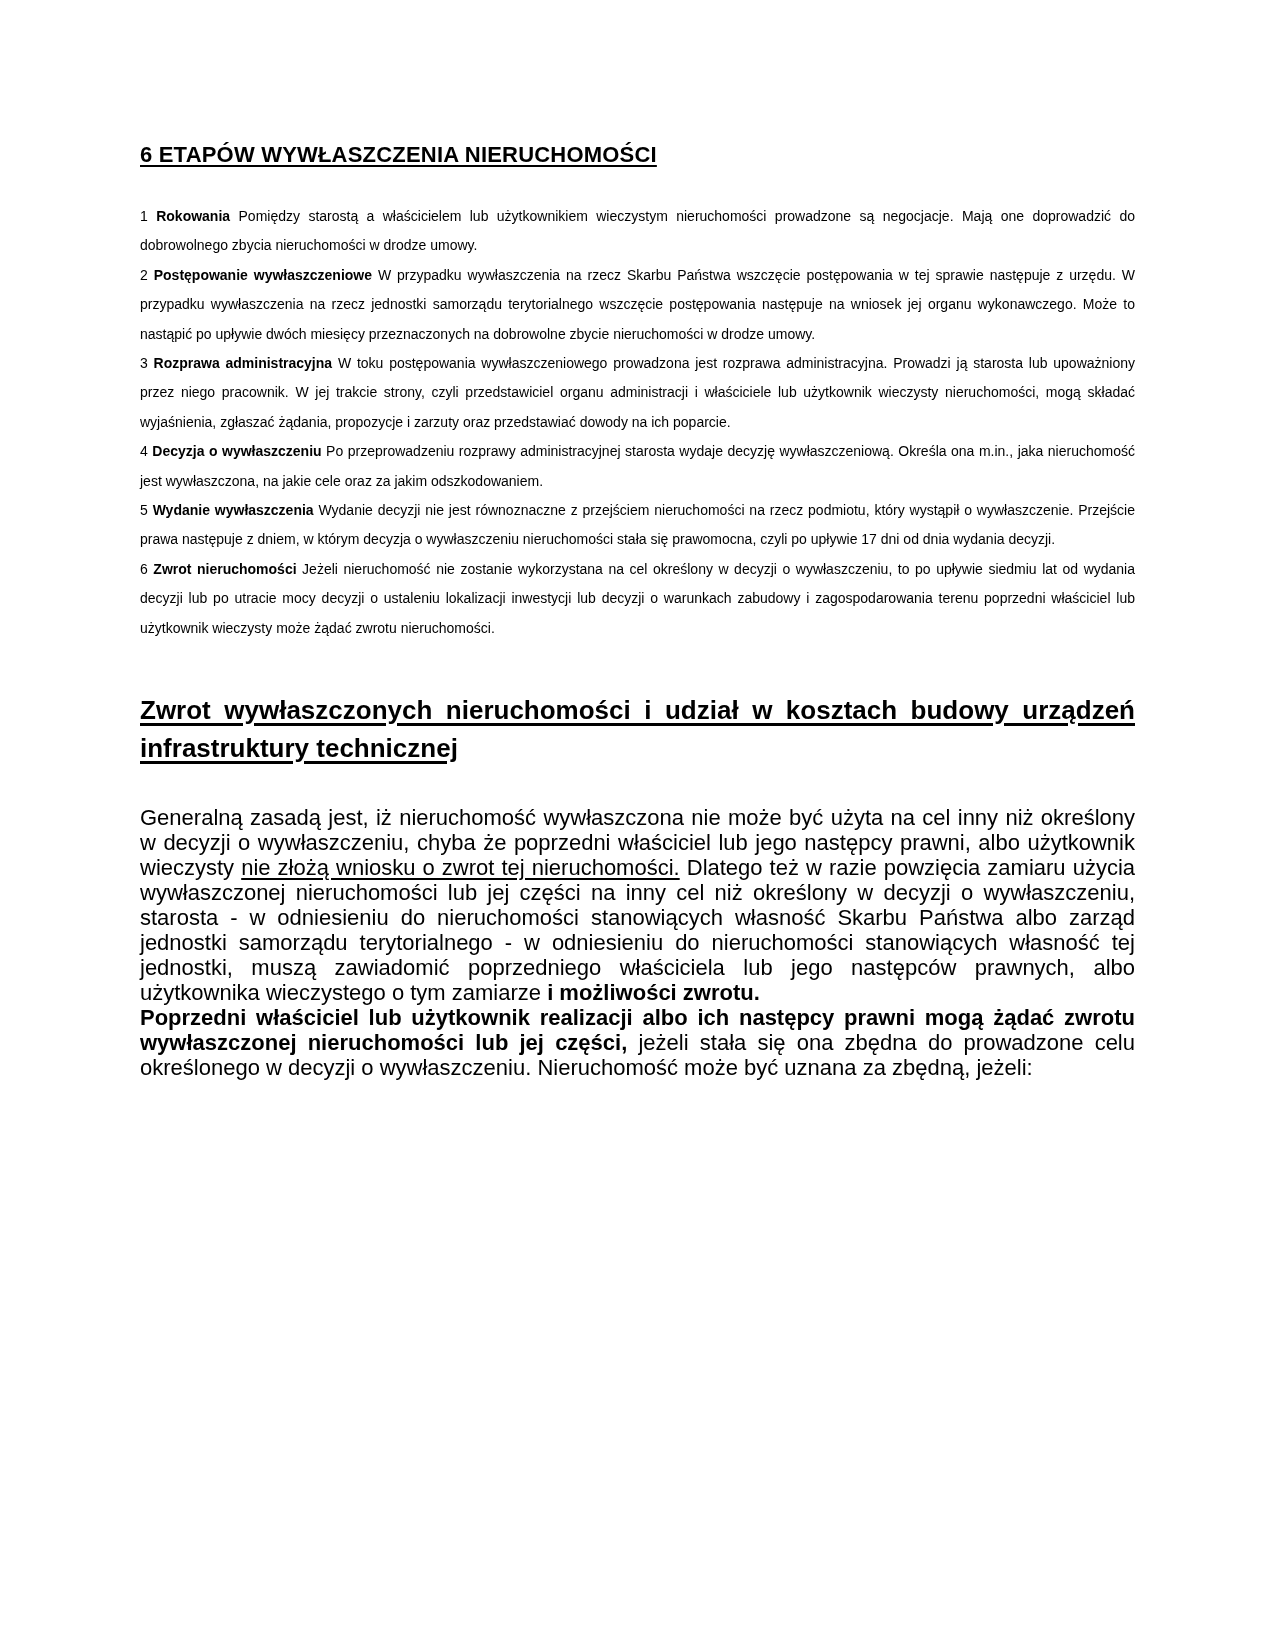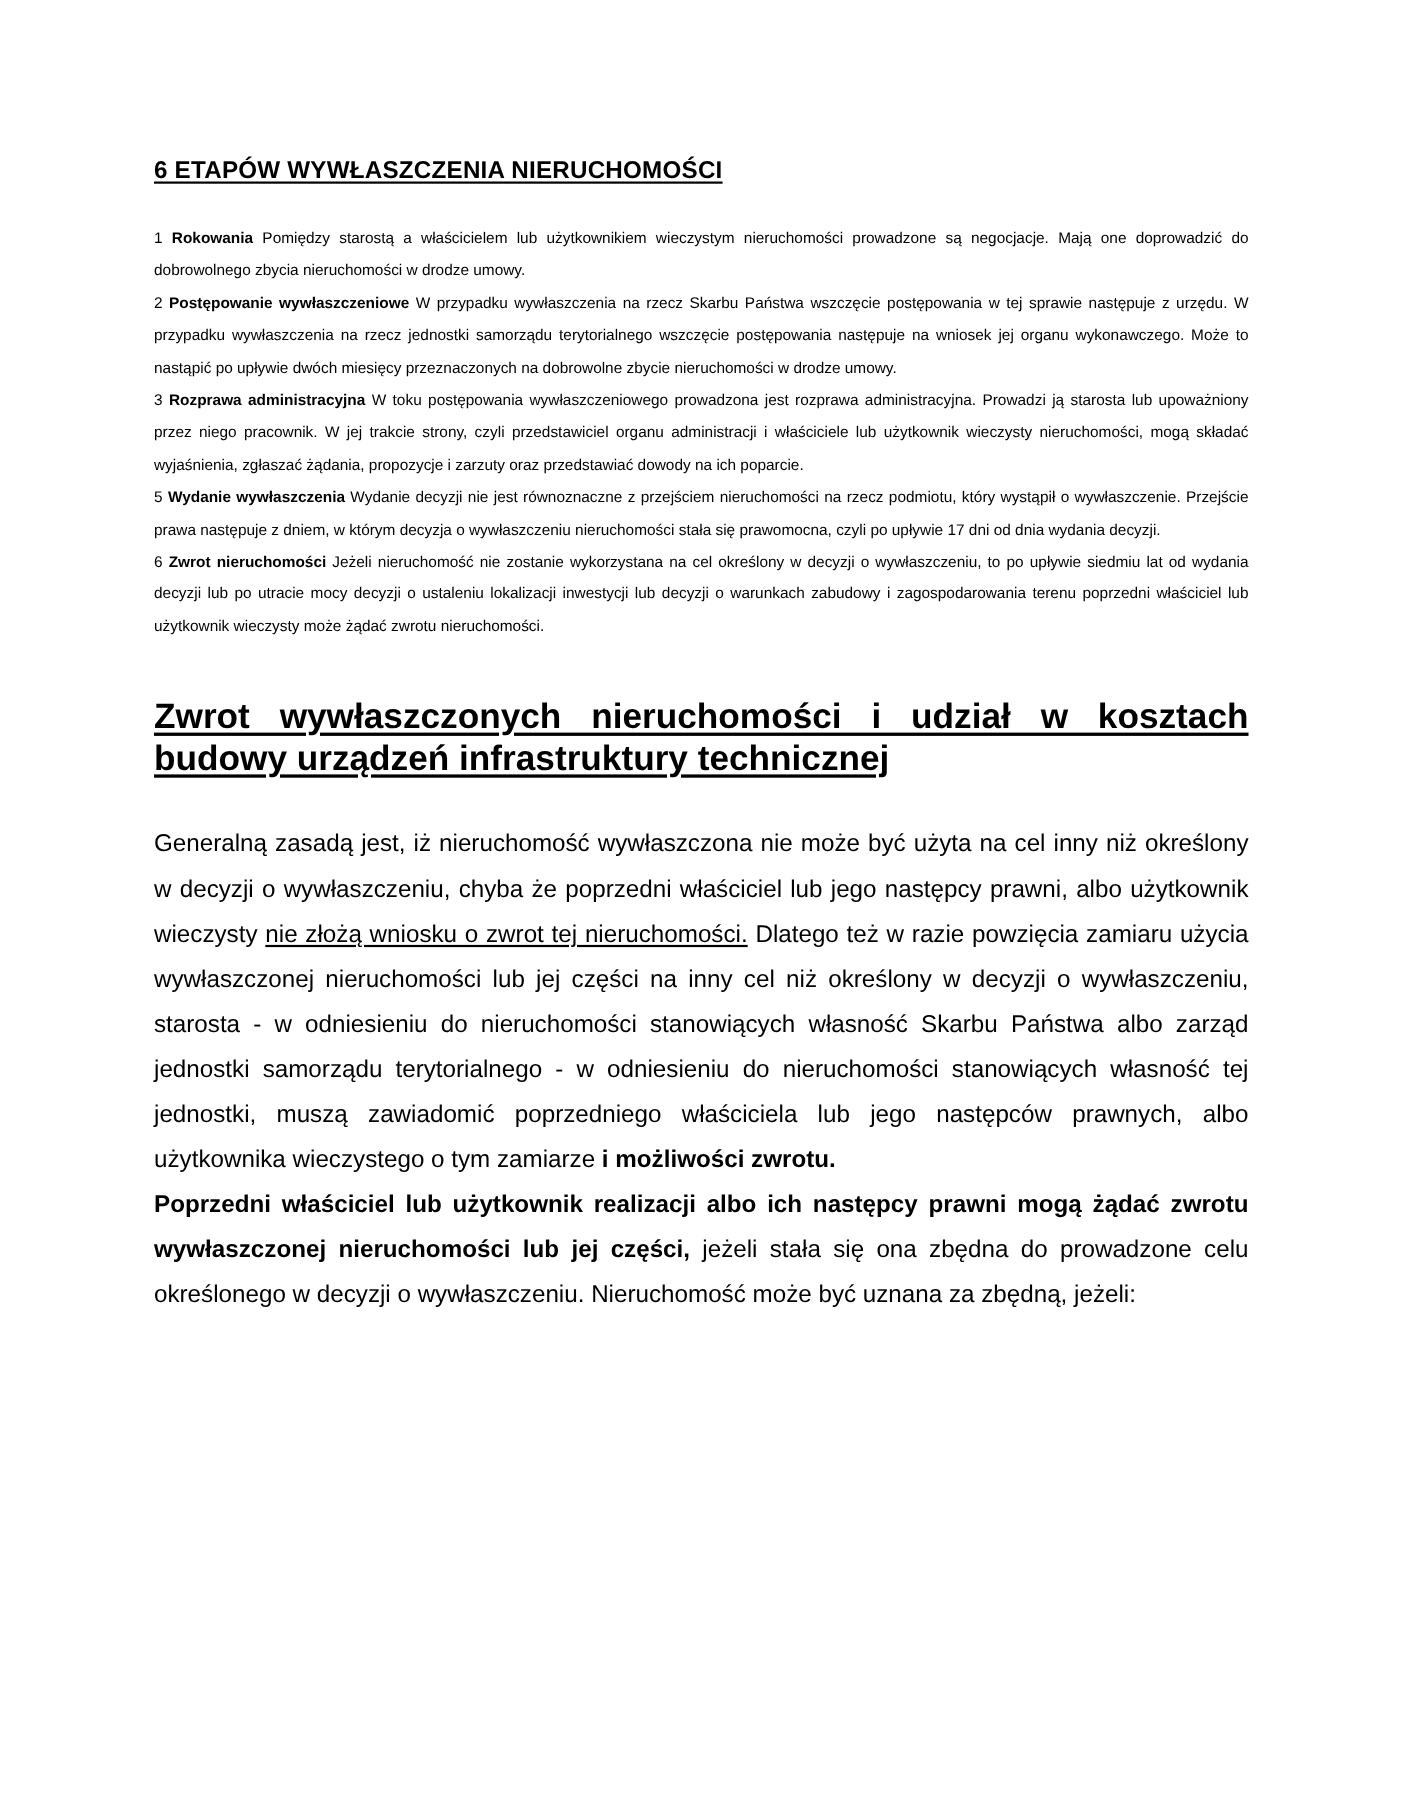--- a/index.html
+++ b/index.html
@@ -30,53 +30,54 @@
     letter-spacing: 0.2px;
   }
   .stages p.stage {
     margin: 0;
     text-align: justify;
     font-size: 14px;
     line-height: 29.4px;
   }
   .stage .stage-label { font-weight: bold; }
   .section-heading {
-    font-size: 32px;
+    font-size: 26px;
     font-weight: bold;
     line-height: 38px;
     text-align: justify;
     text-decoration: underline;
     text-decoration-thickness: 3px;
     text-underline-offset: 4px;
     margin: 48px 0 38px 0;
   }
   .body-para {
     margin: 0;
     text-align: justify;
     font-size: 22px;
-    line-height: 41px;
+    line-height: 25px;
   }
   .u-seg {
     text-decoration: underline;
     text-decoration-thickness: 2px;
     text-underline-offset: 3px;
   }
   .b-seg { font-weight: bold; }
 </style>
 </head>
 <body>
 
 <div class="page">
 
   <h1 class="doc-title">6 ETAPÓW WYWŁASZCZENIA NIERUCHOMOŚCI</h1>
 
   <div class="stages">
     <p class="stage"><span>1</span><span class="stage-label"> Rokowania</span><span> Pomiędzy starostą a właścicielem lub użytkownikiem wieczystym nieruchomości prowadzone są negocjacje. Mają one doprowadzić do dobrowolnego zbycia nieruchomości w drodze umowy.</span></p>
     <p class="stage"><span>2</span><span class="stage-label"> Postępowanie wywłaszczeniowe</span><span> W przypadku wywłaszczenia na rzecz Skarbu Państwa wszczęcie postępowania w tej sprawie następuje z urzędu. W przypadku wywłaszczenia na rzecz jednostki samorządu terytorialnego wszczęcie postępowania następuje na wniosek jej organu wykonawczego. Może to nastąpić po upływie dwóch miesięcy przeznaczonych na dobrowolne zbycie nieruchomości w drodze umowy.</span></p>
     <p class="stage"><span>3</span><span class="stage-label"> Rozprawa administracyjna</span><span> W toku postępowania wywłaszczeniowego prowadzona jest rozprawa administracyjna. Prowadzi ją starosta lub upoważniony przez niego pracownik. W jej trakcie strony, czyli przedstawiciel organu administracji i właściciele lub użytkownik wieczysty nieruchomości, mogą składać wyjaśnienia, zgłaszać żądania, propozycje i zarzuty oraz przedstawiać dowody na ich poparcie.</span></p>
+    <p class="stage"><span>4</span><span class="stage-label"> Decyzja o wywłaszczeniu</span><span> Po przeprowadzeniu rozprawy administracyjnej starosta wydaje decyzję wywłaszczeniową. Określa ona m.in., jaka nieruchomość jest wywłaszczona, na jakie cele oraz za jakim odszkodowaniem.</span></p>
     <p class="stage"><span>5</span><span class="stage-label"> Wydanie wywłaszczenia</span><span> Wydanie decyzji nie jest równoznaczne z przejściem nieruchomości na rzecz podmiotu, który wystąpił o wywłaszczenie. Przejście prawa następuje z dniem, w którym decyzja o wywłaszczeniu nieruchomości stała się prawomocna, czyli po upływie 17 dni od dnia wydania decyzji.</span></p>
     <p class="stage"><span>6</span><span class="stage-label"> Zwrot nieruchomości</span><span> Jeżeli nieruchomość nie zostanie wykorzystana na cel określony w decyzji o wywłaszczeniu, to po upływie siedmiu lat od wydania decyzji lub po utracie mocy decyzji o ustaleniu lokalizacji inwestycji lub decyzji o warunkach zabudowy i zagospodarowania terenu poprzedni właściciel lub użytkownik wieczysty może żądać zwrotu nieruchomości.</span></p>
   </div>
 
   <h2 class="section-heading">Zwrot wywłaszczonych nieruchomości i udział w kosztach budowy urządzeń infrastruktury technicznej</h2>
 
   <p class="body-para"><span>Generalną zasadą jest, iż nieruchomość wywłaszczona nie może być użyta na cel inny niż określony w decyzji o wywłaszczeniu, chyba że poprzedni właściciel lub jego następcy prawni, albo użytkownik wieczysty </span><span class="u-seg">nie złożą wniosku o zwrot tej nieruchomości.</span><span> Dlatego też w razie powzięcia zamiaru użycia wywłaszczonej nieruchomości lub jej części na inny cel niż określony w decyzji o wywłaszczeniu, starosta - w odniesieniu do nieruchomości stanowiących własność Skarbu Państwa albo zarząd jednostki samorządu terytorialnego - w odniesieniu do nieruchomości stanowiących własność tej jednostki, muszą zawiadomić poprzedniego właściciela lub jego następców prawnych, albo użytkownika wieczystego o tym zamiarze </span><span class="b-seg">i możliwości zwrotu.</span></p>
 
   <p class="body-para"><span class="b-seg">Poprzedni właściciel lub użytkownik realizacji albo ich następcy prawni mogą żądać zwrotu wywłaszczonej nieruchomości lub jej części,</span><span> jeżeli stała się ona zbędna do prowadzone celu określonego w decyzji o wywłaszczeniu. Nieruchomość może być uznana za zbędną, jeżeli:</span></p>
 

